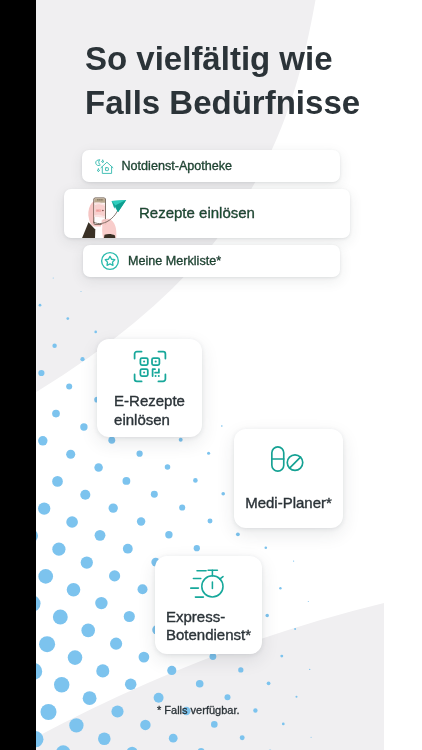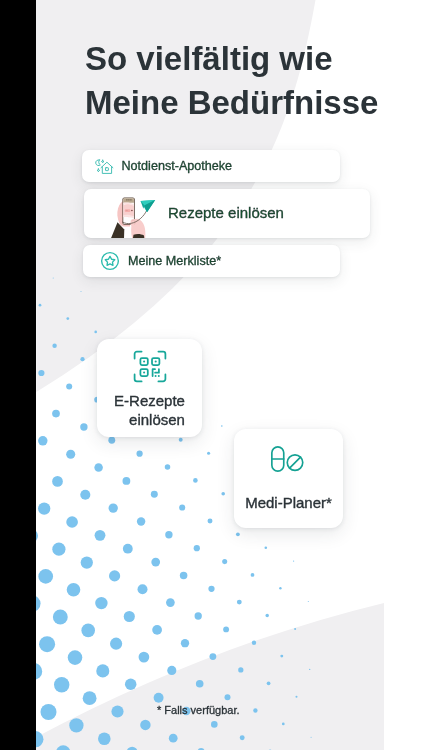--- a/index.html
+++ b/index.html
@@ -6,21 +6,21 @@
   html,body{width:422px;height:750px;background:#000;overflow:hidden}
   body{font-family:"Liberation Sans",sans-serif;-webkit-font-smoothing:antialiased}
   #stage{position:absolute;left:36px;top:0;width:388px;height:750px;background:#ffffff;overflow:hidden}
   #bg{position:absolute;left:0;top:0;width:348px;height:750px}
   #title{position:absolute;left:49px;top:37px;font-size:33px;font-weight:700;color:#2b3338;line-height:44px;white-space:nowrap}
   .pill{position:absolute;background:#fff;border-radius:7px;display:flex;align-items:center;
         box-shadow:0 1px 3px rgba(40,50,60,.10),0 4px 14px rgba(40,50,60,.09)}
   .pill .ptxt{font-size:12.6px;font-weight:400;color:#14532d;letter-spacing:0;-webkit-text-stroke:0.33px #2b3338}
   .card{position:absolute;background:#fff;border-radius:12px;display:flex;flex-direction:column;align-items:center;
         box-shadow:0 1px 4px rgba(40,50,60,.10),0 6px 18px rgba(40,50,60,.10)}
-  .card .clbl{font-size:15px;font-weight:400;color:#2b3338;text-align:right;line-height:18.5px;-webkit-text-stroke:0.36px #2b3338}
+  .card .clbl{font-size:15px;font-weight:400;color:#2b3338;text-align:left;line-height:18.5px;-webkit-text-stroke:0.36px #2b3338}
   #foot{position:absolute;font-size:11px;font-weight:400;color:#2b3338;-webkit-text-stroke:0.3px #2b3338}
   svg{display:block}
 </style>
 </head>
 <body>
 
 <div id="stage">
 
   <svg id="bg" viewBox="0 0 348 750" width="348" height="750">
     <defs>
@@ -165,38 +165,38 @@
           <circle cx="234.1" cy="751.1" r="1.62"></circle>
           <circle cx="220.8" cy="778.3" r="1.82"></circle>
           <circle cx="275.1" cy="737.2" r="0.53"></circle>
           <circle cx="261.9" cy="764.5" r="0.77"></circle>
         </g>
     </g>
   </svg>
 
   <div id="title">
     <span>So vielfältig wie</span><br>
-    <span>Meine Bedürfnisse</span>
+    <span>Falls Bedürfnisse</span>
   </div>
 
   <div class="pill" style="left:46px;top:150px;width:258px;height:32px;padding-left:11px">
     <span style="width:21px;height:19px;display:block;margin-left:0.5px">
       <svg viewBox="0 0 21 19" width="21" height="19" fill="none" stroke="#3dbdb2" stroke-width="0.95" stroke-linecap="round" stroke-linejoin="round">
         <path d="M5.35 2.95 A2.85 2.85 0 1 0 6.35 7.9 A3.3 3.3 0 0 1 5.35 2.95 Z"></path>
         <path d="M8.7 3.2 C8.85 4.15 9.15 4.45 9.9 4.5 C9.15 4.55 8.85 4.85 8.7 5.8 C8.55 4.85 8.25 4.55 7.5 4.5 C8.25 4.45 8.55 4.15 8.7 3.2 Z"></path>
         <path d="M4.4 11.9 C4.57 12.95 4.92 13.3 5.75 13.4 C4.92 13.5 4.57 13.85 4.4 14.9 C4.23 13.85 3.88 13.5 3.05 13.4 C3.88 13.3 4.23 12.95 4.4 11.9 Z"></path>
         <path d="M7.0 10.7 L12.9 5.2 L18.9 10.7"></path>
         <path d="M8.3 9.7 V16.4 H17.6 V9.7"></path>
         <rect x="11.5" y="10.7" width="2.9" height="2.9" rx="0.55"></rect>
       </svg>
     </span>
     <span class="ptxt" style="margin-left:7px">Notdienst-Apotheke</span>
   </div>
 
-  <div class="pill" style="left:48px;top:189px;width:286px;height:49px;padding-left:16px;overflow:hidden">
+  <div class="pill" style="left:28px;top:189px;width:286px;height:49px;padding-left:7px;overflow:hidden">
     <span style="width:62px;height:49px;display:block;position:relative;overflow:hidden">
       <svg viewBox="0 0 62 49" width="62" height="49">
         <g>
             <path d="M27 10.2 C22.5 11.2 19.3 14.8 18.0 19.6 C16.7 24.6 17.3 30.0 19.3 33.9 C20.4 36.0 22.0 37.2 23.8 37.4 L30 37.4 L30 10.2 Z" fill="#f6c5c3"></path>
           </g>
         <g>
           <rect x="22.4" y="8.5" width="12.4" height="27.3" rx="2.0" fill="#5e4c41"></rect>
           <rect x="23.25" y="9.35" width="10.7" height="25.6" rx="1.3" fill="#fefdfd"></rect>
           <path d="M23.25 10.65 a1.3 1.3 0 0 1 1.3 -1.3 h8.1 a1.3 1.3 0 0 1 1.3 1.3 v3.15 h-10.7 Z" fill="#b9a88e"></path>
           <rect x="26.2" y="10.5" width="1.4" height="0.75" rx="0.37" fill="#4a3b33"></rect>
@@ -271,16 +271,34 @@
       <svg viewBox="0 0 33 26" width="33" height="26" fill="none" stroke="#14a193" stroke-width="1.65" stroke-linecap="round" stroke-linejoin="round">
         <rect x="0.85" y="0.85" width="11.9" height="24.3" rx="5.95"></rect>
         <path d="M0.85 13 H12.75"></path>
         <circle cx="24.0" cy="16.6" r="7.75"></circle>
         <path d="M18.6 22.1 L29.5 11.2"></path>
       </svg>
     </span>
     <span class="clbl" style="margin-top:22px">Medi-Planer*</span>
   </div>
 
+  <div class="card" style="left:119px;top:556px;width:107px;height:98px">
+    <span style="margin-top:12.9px;display:block;width:35px;height:30px;margin-left:-3px">
+      <svg viewBox="0 0 35 30" width="35" height="30" fill="none" stroke="#16a89b" stroke-width="1.55" stroke-linecap="round" stroke-linejoin="round">
+        <circle cx="22.4" cy="17.4" r="10.6"></circle>
+        <path d="M22.4 13.0 V19.5"></path>
+        <path d="M22.4 1.3 V6.9"></path>
+        <path d="M18.1 1.3 H27.4"></path>
+        <path d="M33.0 7.6 L29.7 10.2"></path>
+        <path d="M7.0 1.7 H16.1"></path>
+        <path d="M3.4 9.4 H10.8"></path>
+        <path d="M0.7 19.1 H8.4"></path>
+        <path d="M5.4 28.1 H13.4"></path>
+      </svg>
+    </span>
+    <span class="clbl" style="margin-top:9px">
+      <span>Express-</span><br><span>Botendienst*</span>
+    </span>
+  </div>
 
   <div id="foot" style="left:121px;top:704px">* Falls verfügbar.</div>
 
 </div>
 
 </body></html>

